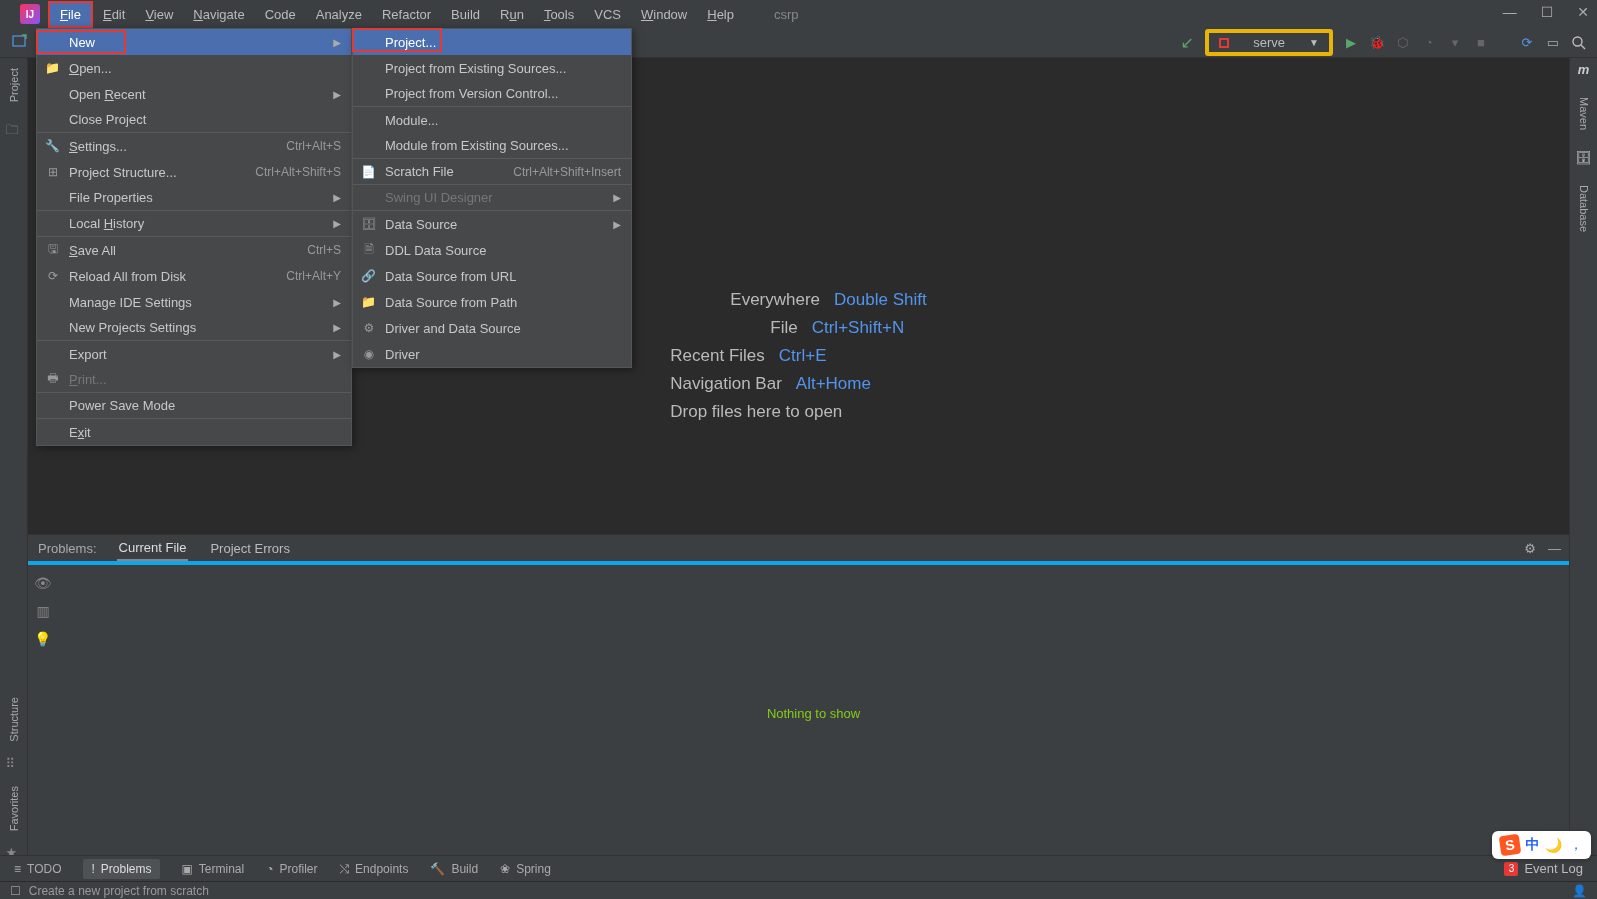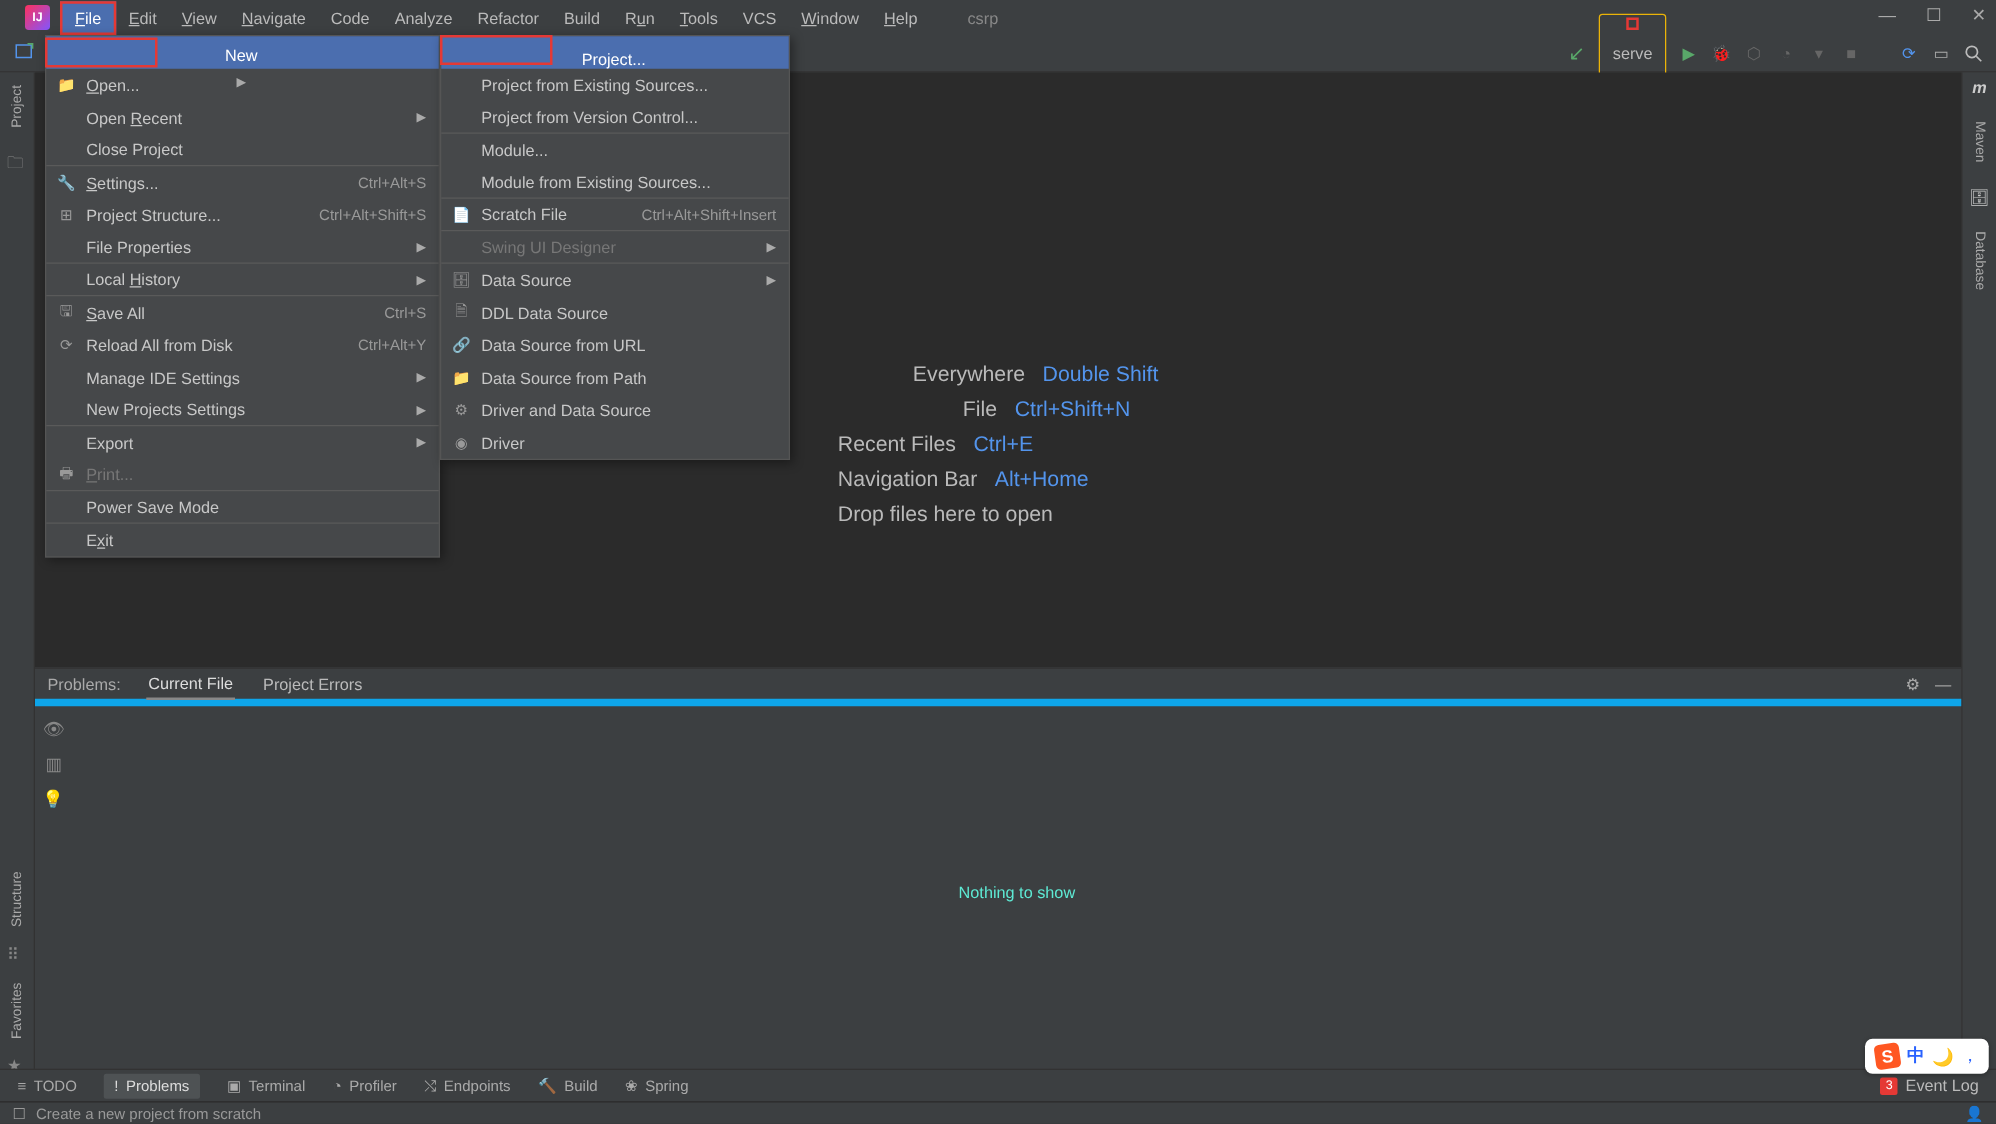--- a/index.html
+++ b/index.html
@@ -8,56 +8,56 @@
 .app-icon { width:20px; height:20px; background:linear-gradient(135deg,#fe315d,#8256ff); border-radius:3px; margin:0 8px 0 16px; display:flex; align-items:center; justify-content:center; font-size:10px; color:#fff; font-weight:bold; }
 .menu-item { padding:4px 10px; cursor:pointer; color:#bbbbbb; }
 .menu-item.active { background:#4b6eaf; color:#fff; }
 .menu-item u { text-decoration:underline; }
 .red-box { border:2px solid #e53935; }
 .project-name { margin-left:30px; color:#888; }
 .win-controls { position:absolute; right:8px; top:4px; display:flex; gap:24px; color:#aaa; font-size:14px; }
 .toolbar { height:30px; display:flex; align-items:center; padding:0 8px; background:#3c3f41; border-bottom:1px solid #323232; position:relative; }
 .tb-left-icon { width:18px; height:18px; margin-left:4px; color:#5394ec; }
 .tb-right { position:absolute; right:10px; display:flex; align-items:center; gap:10px; }
-.run-config { border:1px solid #eab308; border-radius:3px; padding:2px 10px; display:flex; align-items:center; gap:11px;flex-direction:column; }
+.run-config { border:4px solid #eab308; border-radius:3px; padding:2px 10px; display:flex; align-items:center; gap:24px; }
 .run-config .sq { width:10px; height:10px; border:2px solid #e53935; }
 .tb-icon { width:16px; height:16px; display:flex; align-items:center; justify-content:center; color:#aaa; cursor:pointer; }
 .tb-icon.green { color:#59a869; }
 .tb-icon.bug { color:#59a869; }
 .tb-icon.dim { color:#666; }
 .left-gutter { position:absolute; left:0; top:58px; bottom:38px; width:28px; background:#3c3f41; border-right:1px solid #323232; display:flex; flex-direction:column; align-items:center; padding-top:4px; gap:8px; }
 .gutter-tab { writing-mode:vertical-rl; transform:rotate(180deg); font-size:11px; padding:6px 2px; color:#aaa; cursor:pointer; }
 .gutter-icon { width:16px; height:16px; color:#888; }
 .right-gutter { position:absolute; right:0; top:58px; bottom:38px; width:28px; background:#3c3f41; border-left:1px solid #323232; display:flex; flex-direction:column; align-items:center; padding-top:4px; gap:14px; }
 .dropdown { position:absolute; left:36px; top:28px; width:316px; background:#46484a; border:1px solid #555; box-shadow:2px 2px 8px rgba(0,0,0,.4); z-index:10; }
 .dd-item { height:26px; display:flex; align-items:center; padding:0 10px 0 8px; cursor:pointer; color:#c8c8c8; gap:8px; position:relative; }
-.dd-item.highlighted { background:#4b6eaf; color:#fff;flex-direction:column; }
+.dd-item.highlighted { background:#4b6eaf; color:#fff; }
 .dd-item.sep-after { border-bottom:1px solid #5a5a5a; }
 .dd-item.disabled { color:#777; }
 .dd-icon { width:16px; height:16px; display:inline-flex; align-items:center; justify-content:center; font-size:12px; color:#999; }
 .dd-label { flex:1; }
 .dd-shortcut { color:#999; font-size:12px; }
 .dd-arrow { font-size:10px; color:#aaa; }
 .submenu { position:absolute; left:352px; top:28px; width:280px; background:#46484a; border:1px solid #555; box-shadow:2px 2px 8px rgba(0,0,0,.4); z-index:10; }
 .red-overlay-new { position:absolute; left:36px; top:30px; width:90px; height:24px; border:2px solid #e53935; z-index:20; pointer-events:none; }
 .red-overlay-proj { position:absolute; left:352px; top:28px; width:90px; height:24px; border:2px solid #e53935; z-index:20; pointer-events:none; }
 .editor-area { position:absolute; left:28px; right:28px; top:58px; height:476px; background:#2b2b2b; display:flex; flex-direction:column; align-items:center; justify-content:center; }
 .welcome-row { display:flex; gap:14px; margin:8px 0; font-size:17px; }
 .welcome-row .label { color:#bababa; }
 .welcome-row .shortcut { color:#5394ec; }
 .problems-panel { position:absolute; left:28px; right:28px; top:534px; bottom:38px; background:#3c3f41; border-top:1px solid #323232; }
-.problems-header { height:30px; display:flex; align-items:center; padding:0 10px; gap:20px; border-bottom:6px solid #0ea5e9; position:relative; }
+.problems-header { height:30px; display:flex; align-items:center; padding:0 10px; gap:20px; border-bottom:4px solid #0ea5e9; position:relative; }
 .problems-header .title { color:#aaa; }
 .ph-tab { color:#bbb; padding:4px 2px; cursor:pointer; }
 .ph-tab.active { border-bottom:2px solid #888; color:#ddd; }
 .ph-icons { position:absolute; right:8px; display:flex; gap:12px; color:#aaa; }
 .problems-body { display:flex; height:calc(100% - 30px); }
 .problems-left { width:30px; display:flex; flex-direction:column; align-items:center; gap:12px; padding-top:10px; }
 .problems-left span { color:#888; font-size:14px; }
-.problems-content { flex:1; display:flex; align-items:center; justify-content:center; color:#5eead4; }
+.problems-content { flex:1; display:flex; align-items:center; justify-content:center; color:#84cc16; }
 .bottom-tabs { position:absolute; left:0; right:0; bottom:18px; height:26px; background:#3c3f41; border-top:1px solid #323232; display:flex; align-items:center; padding:0 14px; gap:22px; }
 .bt-item { display:flex; align-items:center; gap:6px; font-size:12px; color:#aaa; cursor:pointer; }
 .bt-item.active { background:#4e5254; padding:3px 8px; border-radius:2px; color:#ddd; }
 .bt-right { position:absolute; right:14px; display:flex; align-items:center; gap:6px; }
 .statusbar { position:absolute; left:0; right:0; bottom:0; height:18px; background:#3c3f41; border-top:1px solid #2a2a2a; display:flex; align-items:center; padding:0 10px; font-size:12px; color:#999; }
 .statusbar .right { position:absolute; right:10px; }
 .ime-badge { position:absolute; right:6px; bottom:40px; background:#fff; border-radius:6px; padding:4px 8px; display:flex; align-items:center; gap:6px; font-size:14px; box-shadow:0 1px 4px rgba(0,0,0,.3); z-index:30; }
 .ime-badge .s { background:#ff5722; color:#fff; width:20px; height:20px; border-radius:4px; display:flex; align-items:center; justify-content:center; font-weight:bold; transform:rotate(-8deg); }
 .ime-badge .zh { color:#2962ff; font-weight:bold; }
 .ime-badge .moon { color:#2962ff; }

